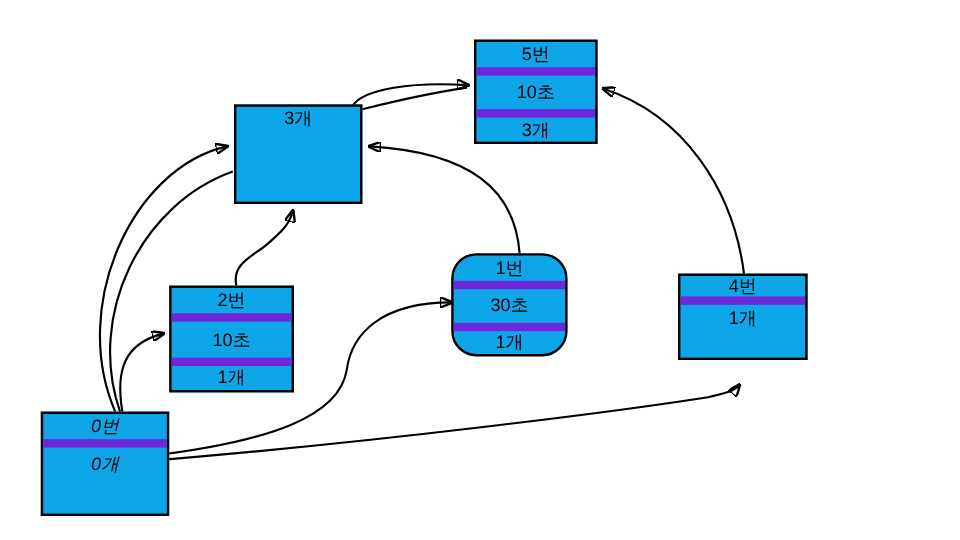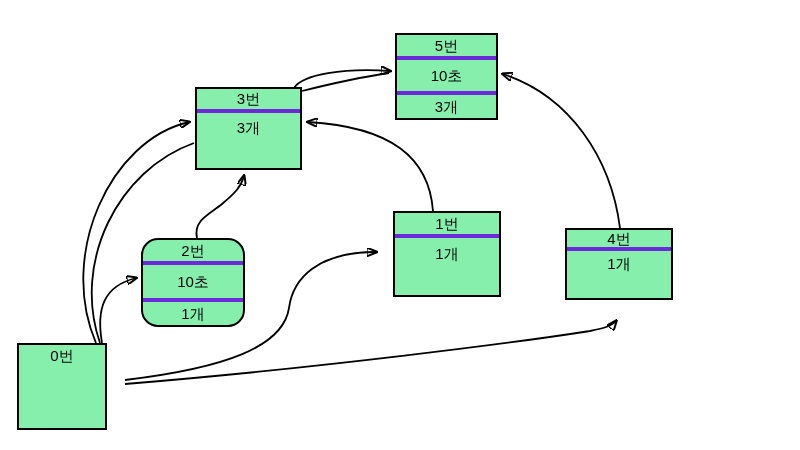--- a/index.html
+++ b/index.html
@@ -7,36 +7,36 @@
     position: relative;
     width: 800px; height: 450px;
     background: #ffffff;
     font-family: "Liberation Sans", "DejaVu Sans", sans-serif;
     overflow: hidden;
   }
   .edges-layer { position: absolute; left: 0; top: 0; width: 800px; height: 450px; }
   .edges-layer path { fill: none; stroke: #000000; stroke-width: 1.8px; }
   .node {
     position: absolute;
-    background: #86efac;
+    background: #0ea5e9;
     border: 2px solid #000000;
     box-sizing: border-box;
     display: grid;
     grid-template-rows: 25% 43% 32%;
     color: #000000;
   }
   .node .row {
     display: flex;
     align-items: center;
     justify-content: center;
     font-size: 15px;
     line-height: 1;
     box-sizing: border-box;
   }
-  .node .row + .row { border-top: 4px solid #6d28d9; }
+  .node .row + .row { border-top: 7px solid #6d28d9; }
 </style>
 </head>
 <body>
 
 <div class="canvas">
 
   <svg class="edges-layer" width="800" height="450" viewBox="0 0 800 450" xmlns="http://www.w3.org/2000/svg">
     <defs>
       <marker id="arrow" viewBox="0 0 10 8" refX="8.5" refY="4" markerWidth="11" markerHeight="9" orient="auto" markerUnits="userSpaceOnUse">
         <path d="M0,0 L10,4 L0,8 z" fill="#000000" stroke="none"></path>
@@ -47,37 +47,38 @@
     <path d="M 102 343 C 96 308 104 286 136 278" marker-end="url(#arrow)"></path>
     <path d="M 125 380 C 225 368 283 347 289 308 C 293 278 318 252 376 252" marker-end="url(#arrow)"></path>
     <path d="M 125 384 C 320 368 520 342 590 331 C 604 328 612 326 616 321" marker-end="url(#arrow)"></path>
     <path d="M 197 238 C 193 220 210 214 222 204 C 235 193 241 187 244 176" marker-end="url(#arrow)"></path>
     <path d="M 433 211 C 429 158 392 127 308 122" marker-end="url(#arrow)"></path>
     <path d="M 294 88 C 303 74 344 68 390 71" marker-end="url(#arrow)"></path>
     <path d="M 302 91 C 330 84 362 77 389 73"></path>
     <path d="M 620 228 C 611 158 570 96 503 74" marker-end="url(#arrow)"></path>
   </svg>
 
-  <div class="node" style="left:17px; top:343px; width:90px; height:87px;">
+  <div class="node" style="left:34px; top:343px; width:107px; height:87px;font-style:italic;">
     <div class="row">0번</div>
+    <div class="row">0개</div>
   </div>
 
-  <div class="node" style="left:393px; top:211px; width:108px; height:86px;">
+  <div class="node" style="left:376px; top:211px; width:97px; height:86px;border-radius:21px;">
     <div class="row">1번</div>
+    <div class="row">30초</div>
     <div class="row">1개</div>
   </div>
 
-  <div class="node" style="left:141px; top:238px; width:104px; height:89px;border-radius:17px;">
+  <div class="node" style="left:141px; top:238px; width:104px; height:89px;">
     <div class="row">2번</div>
     <div class="row">10초</div>
     <div class="row">1개</div>
   </div>
 
   <div class="node" style="left:195px; top:87px; width:107px; height:83px;">
-    <div class="row">3번</div>
     <div class="row">3개</div>
   </div>
 
   <div class="node" style="left:565px; top:228px; width:108px; height:72px;">
     <div class="row">4번</div>
     <div class="row">1개</div>
   </div>
 
   <div class="node" style="left:395px; top:33px; width:103px; height:87px;">
     <div class="row">5번</div>

